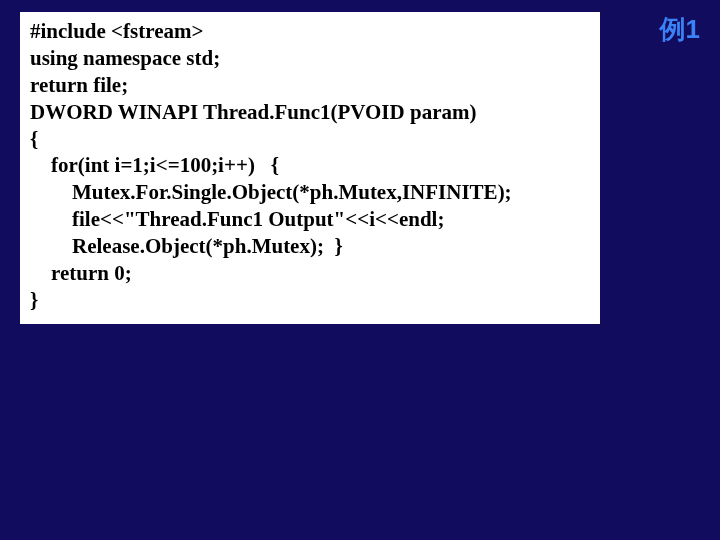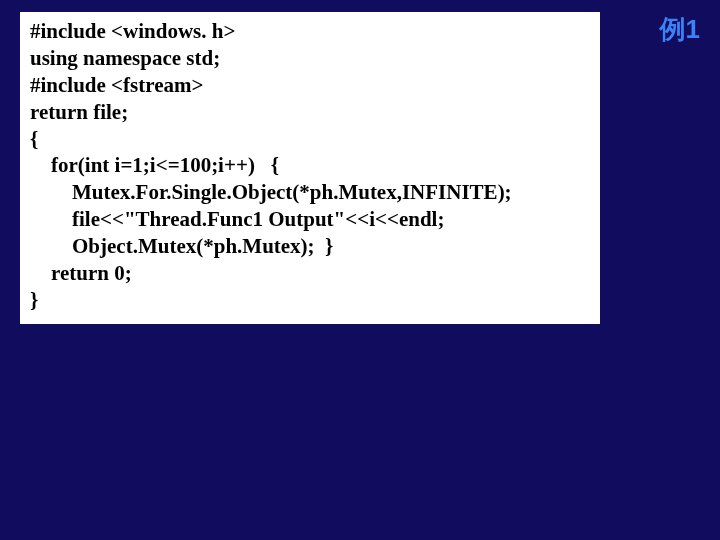--- a/index.html
+++ b/index.html
@@ -34,24 +34,24 @@
     font-size: 26px;
     color: #3b82f6;
   }
 </style>
 </head>
 <body>
 
 <div class="header-label">例1</div>
 
 <div class="code-box">
-  <div class="code-line">#include &lt;windows. h&gt;</div>
+  <div class="code-line">#include &lt;fstream&gt;</div>
   <div class="code-line">using namespace std;</div>
-  <div class="code-line">#include &lt;fstream&gt;</div>
   <div class="code-line">return file;</div>
+  <div class="code-line">DWORD WINAPI Thread.Func1(PVOID param)</div>
   <div class="code-line">{</div>
   <div class="code-line">    for(int i=1;i&lt;=100;i++)   {</div>
   <div class="code-line">        Mutex.For.Single.Object(*ph.Mutex,INFINITE);</div>
   <div class="code-line">        file&lt;&lt;"Thread.Func1 Output"&lt;&lt;i&lt;&lt;endl;</div>
-  <div class="code-line">        Object.Mutex(*ph.Mutex);  }</div>
+  <div class="code-line">        Release.Object(*ph.Mutex);  }</div>
   <div class="code-line">    return 0;</div>
   <div class="code-line">}</div>
 </div>
 
 </body></html>

